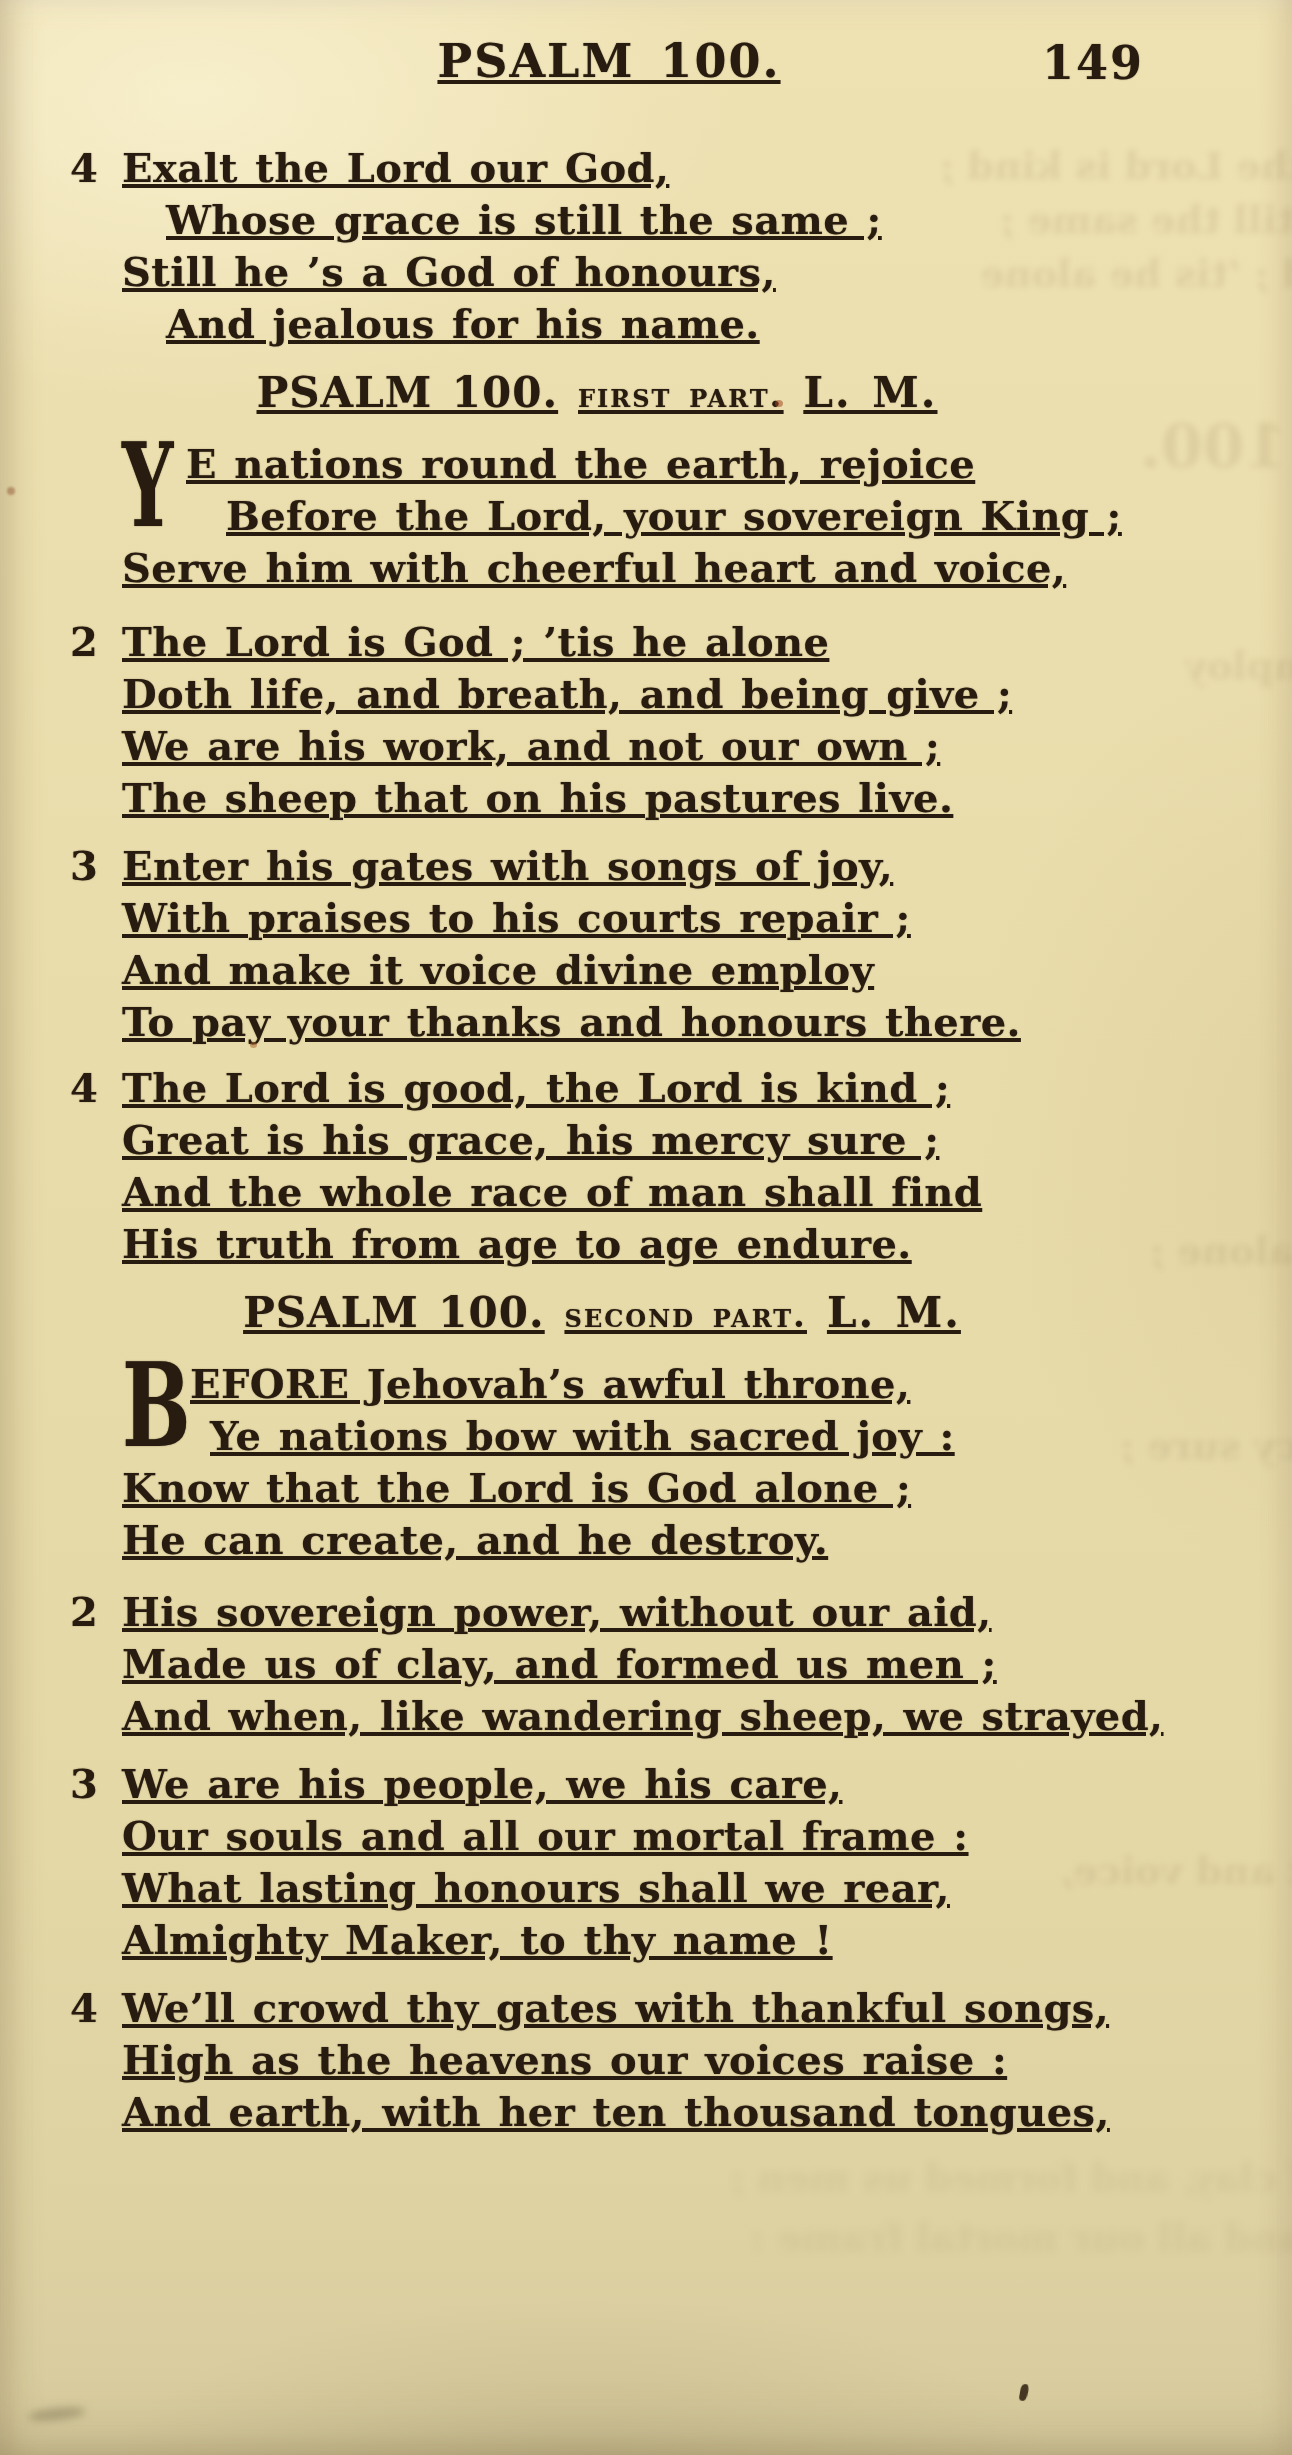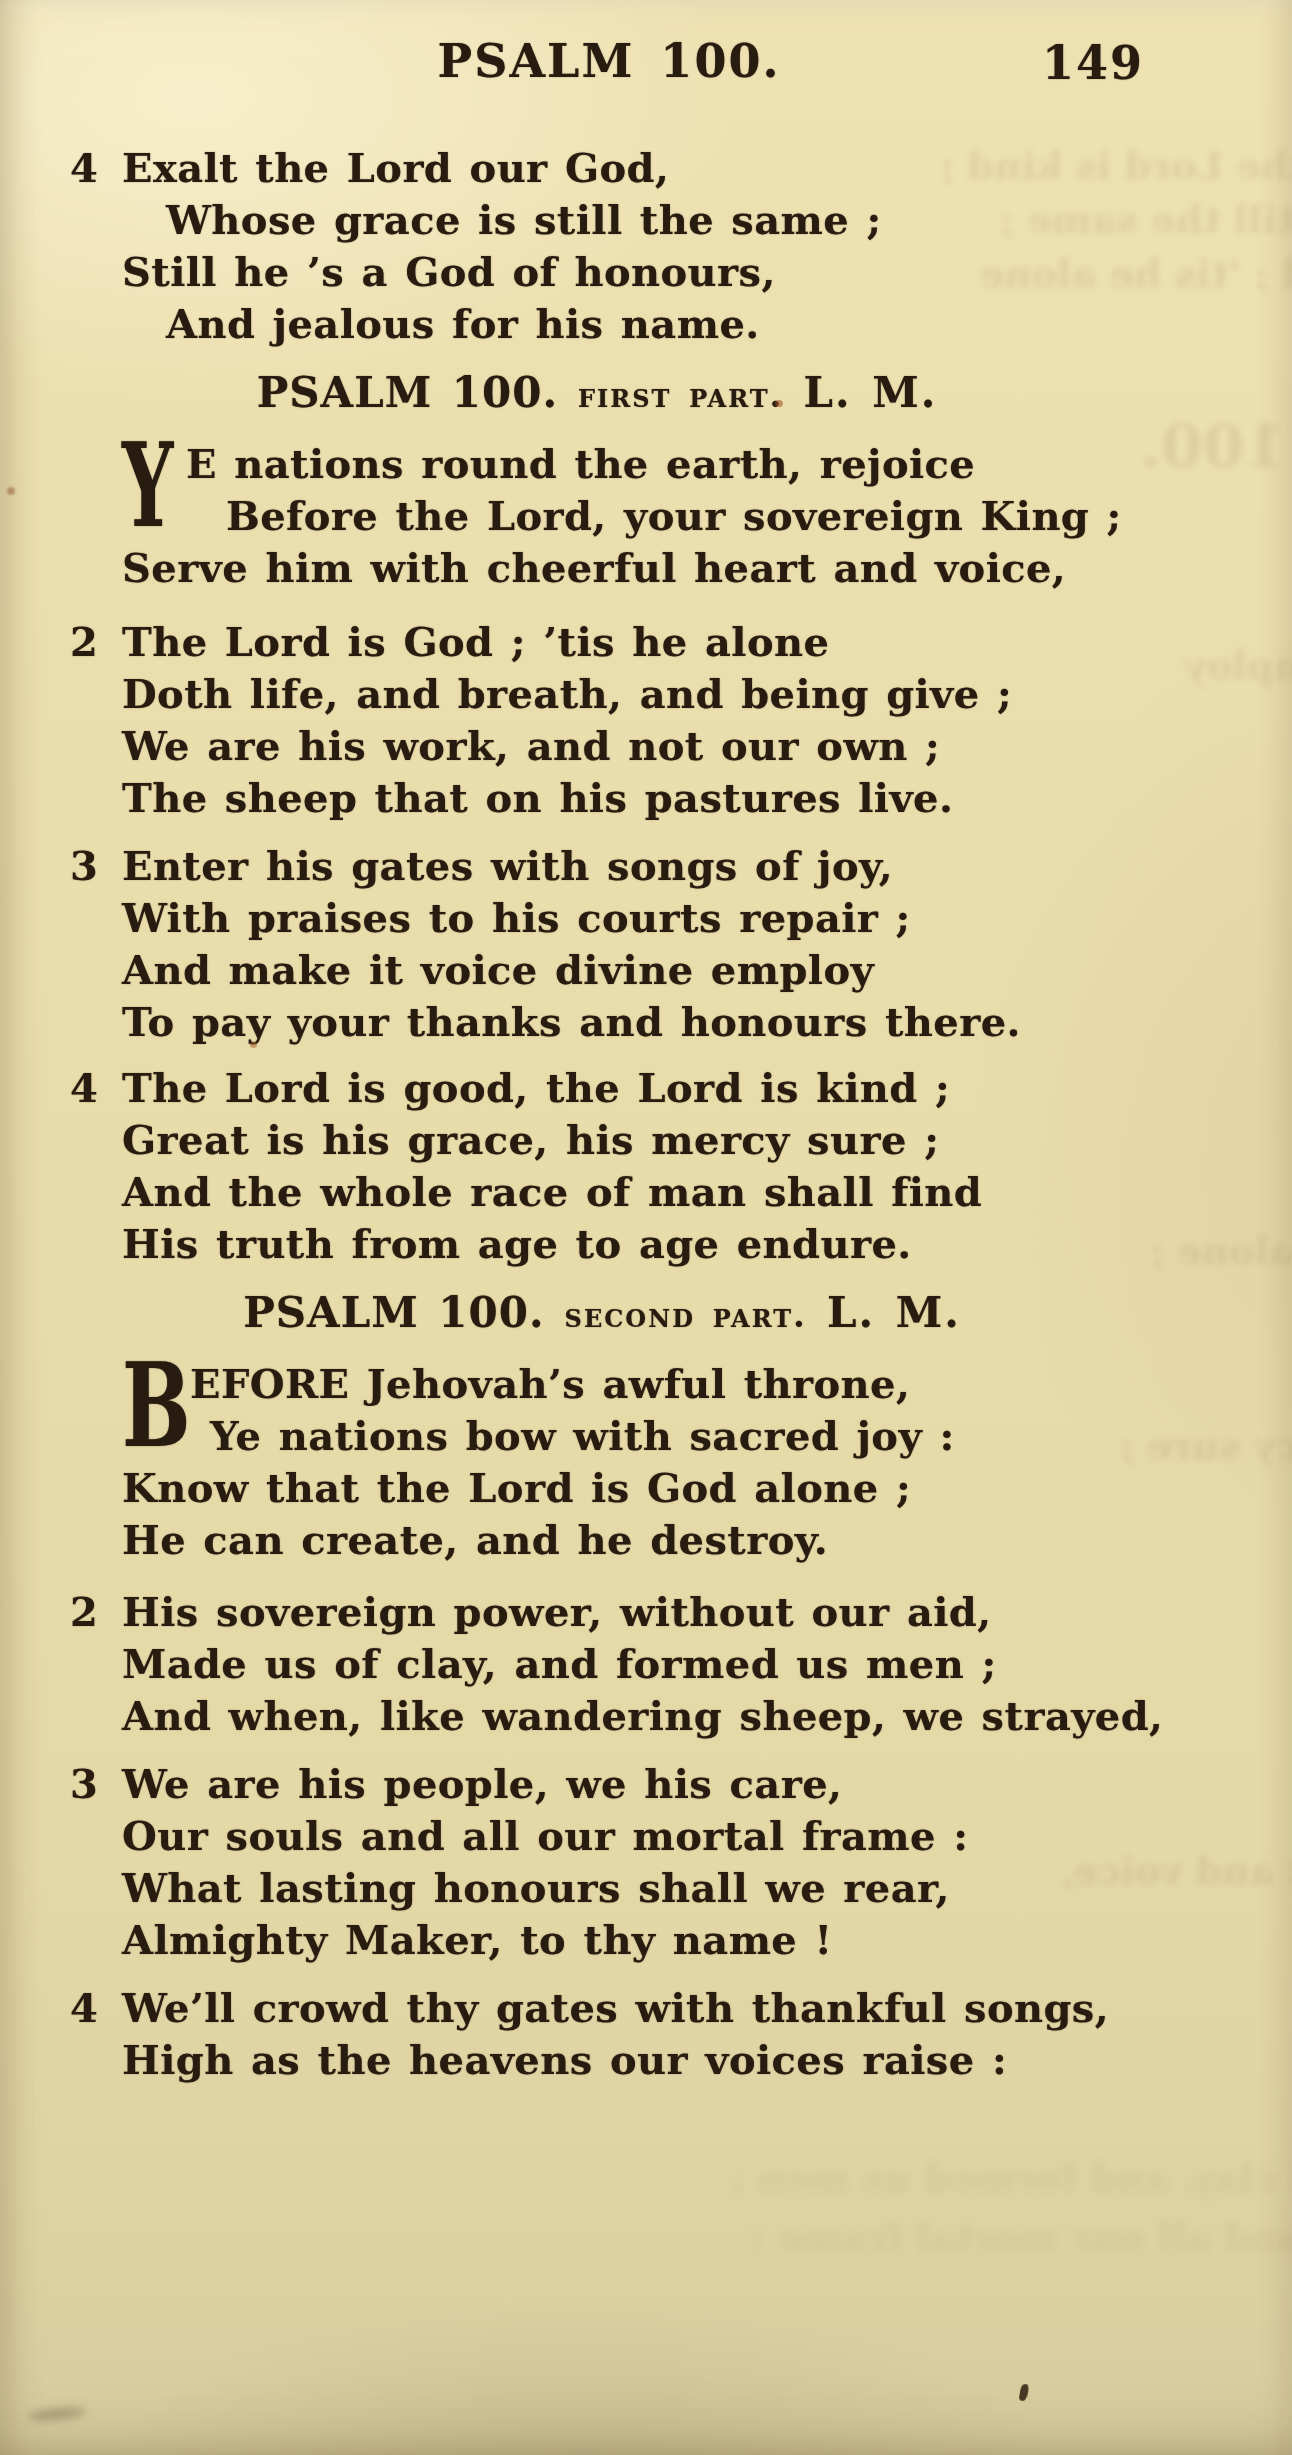--- a/index.html
+++ b/index.html
@@ -16,20 +16,21 @@
       radial-gradient(ellipse 800px 300px at 45% 101%, rgba(120,105,70,0.16), rgba(120,105,70,0) 60%),
       linear-gradient(180deg,#eee1b2 0%, #e9dcab 45%, #e5d8a7 75%, #ddd1a2 92%, #d7cb9e 100%);
     box-shadow:
       inset 22px 0 38px -18px rgba(110,85,45,0.30),
       inset -16px 0 30px -14px rgba(120,95,55,0.18),
       inset 0 -40px 60px -30px rgba(105,88,55,0.28),
       inset 0 14px 24px -14px rgba(255,252,235,0.5);
     font-family:"DejaVu Serif","Liberation Serif",serif;
     font-weight:700;
     color:#271c0f;
+    text-decoration:underline;
   }
   
   .runhead{position:relative;height:60px;margin-bottom:48px;}
   .runhead-title{
     position:relative;left:-33px;
     text-align:center;
     font-size:46px;letter-spacing:2px;word-spacing:8px;
     text-shadow:0 0 1.2px rgba(45,30,15,0.6);
   }
   .page-number{
@@ -204,20 +205,21 @@
   <section class="stanza m-v16">
     <div class="vline"><span class="vnum">3</span><span>We are his people, we his care,</span></div>
     <div class="vline">Our souls and all our mortal frame :</div>
     <div class="vline">What lasting honours shall we rear,</div>
     <div class="vline">Almighty Maker, to thy name !</div>
   </section>
 
   <section class="stanza m-v16">
     <div class="vline"><span class="vnum">4</span><span>We’ll crowd thy gates with thankful songs,</span></div>
     <div class="vline">High as the heavens our voices raise :</div>
+    <div class="vline">And earth, with her ten thousand tongues,</div>
   </section>
 
   <div class="speck speck-red1"></div>
   <div class="speck speck-red2"></div>
   <div class="speck speck-edge"></div>
   <div class="ink-comma"></div>
   <div class="smudge-bl"></div>
 
 </div>
 

